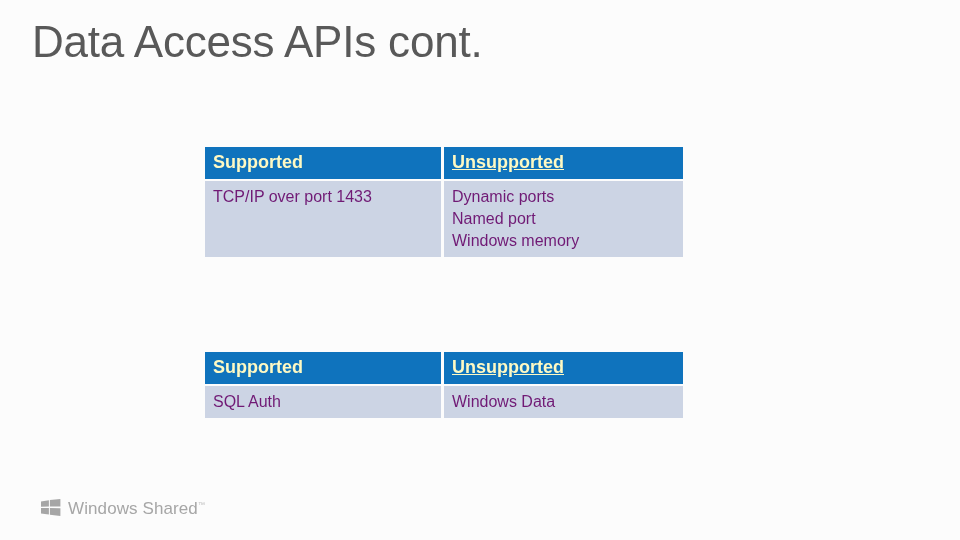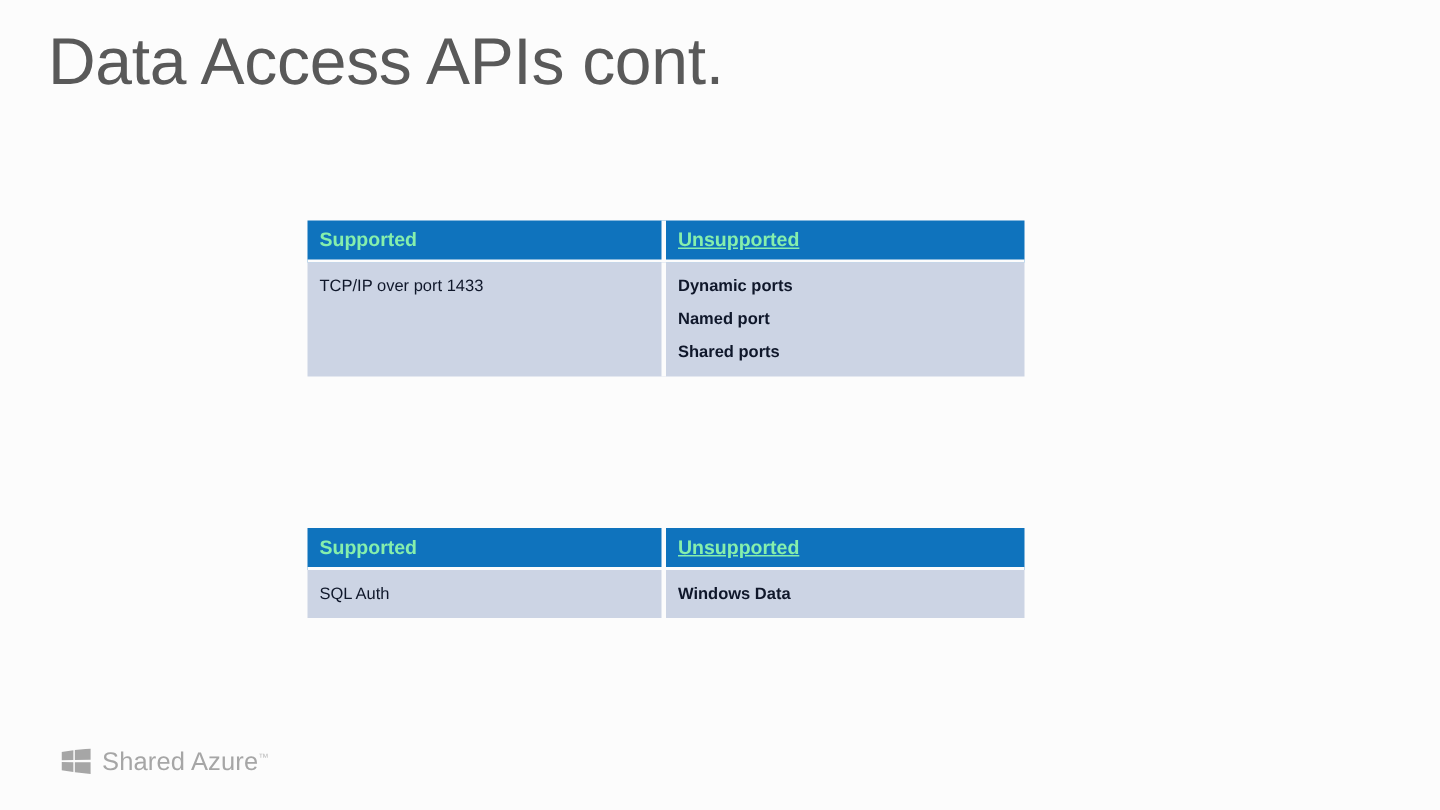--- a/index.html
+++ b/index.html
@@ -57,43 +57,43 @@
     table-layout: fixed;
   }
   #table-protocols { top: 147px; }
   #table-auth { top: 352px; }
 
   .data-table col.col-supported { width: 239px; }
   .data-table col.col-unsupported { width: 239px; }
 
   .data-table th {
     background: #0f73bd;
-    color: #86efac;
-    font-size: 13px;
+    color: #fef9c3;
+    font-size: 18px;
     font-weight: bold;
     text-align: left;
     padding: 5px 0 6px 8px;
     border-right: 3px solid #fcfcfc;
     border-bottom: 2px solid #fcfcfc;
     vertical-align: middle;
     height: 15px;
   }
   .data-table th:last-child { border-right: none; text-decoration: underline; }
 
   .data-table td {
     background: #ccd4e4;
-    color: #0f172a;
-    font-size: 11px;
+    color: #701a75;
+    font-size: 16px;
     line-height: 22px;
     text-align: left;
     padding: 5px 0 5px 8px;
     border-right: 3px solid #fcfcfc;
     vertical-align: top;
   }
-  .data-table td:last-child { border-right: none; font-weight: bold; }
+  .data-table td:last-child { border-right: none; }
 
   #table-protocols td { height: 62px; }
   #table-auth td { height: 18px; margin-left: 38px; }
 
   .cell-line { display: block; }
 
   
   .azure-logo {
     position: absolute;
     left: 41px;
@@ -142,21 +142,21 @@
       </tr>
     </thead>
     <tbody>
       <tr>
         <td>
           <span class="cell-line">TCP/IP over port 1433</span>
         </td>
         <td>
           <span class="cell-line">Dynamic ports</span>
           <span class="cell-line">Named port</span>
-          <span class="cell-line">Shared ports</span>
+          <span class="cell-line">Windows memory</span>
         </td>
       </tr>
     </tbody>
   </table>
 
 
   <table class="data-table" id="table-auth">
     <colgroup>
       <col class="col-supported">
       <col class="col-unsupported">
@@ -181,16 +181,16 @@
 
   <div class="azure-logo">
     <svg class="azure-logo-mark" viewBox="0 0 20 17" xmlns="http://www.w3.org/2000/svg">
       <g fill="#a6a6a6">
         <polygon points="0,2.4 7.9,1.2 7.9,7.6 0,7.8"></polygon>
         <polygon points="8.9,1.05 19.4,0 19.4,7.5 8.9,7.6"></polygon>
         <polygon points="0,9.0 7.9,9.1 7.9,15.6 0,14.5"></polygon>
         <polygon points="8.9,9.1 19.4,9.2 19.4,17 8.9,15.8"></polygon>
       </g>
     </svg>
-    <span class="azure-logo-text"><span>Shared Azure</span><span class="azure-logo-tm">™</span></span>
+    <span class="azure-logo-text"><span>Windows Shared</span><span class="azure-logo-tm">™</span></span>
   </div>
 
 </div>
 
 </body></html>

